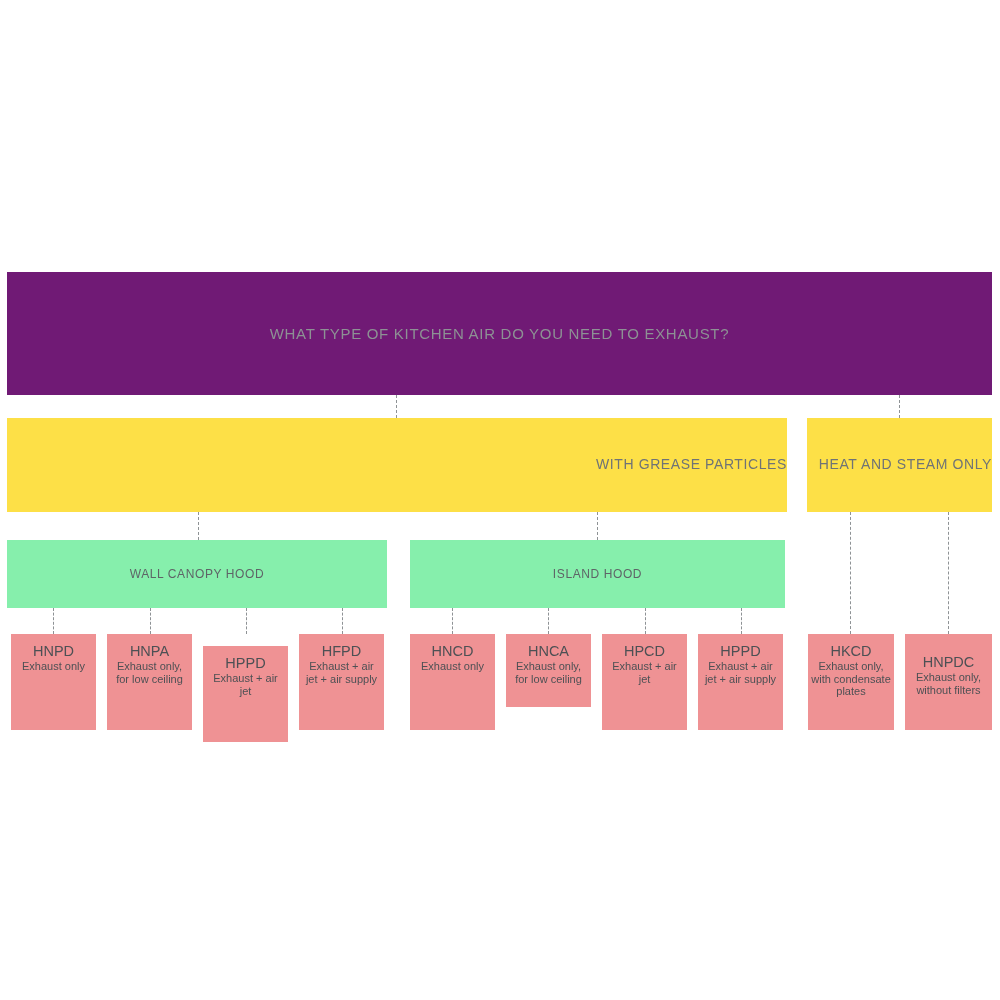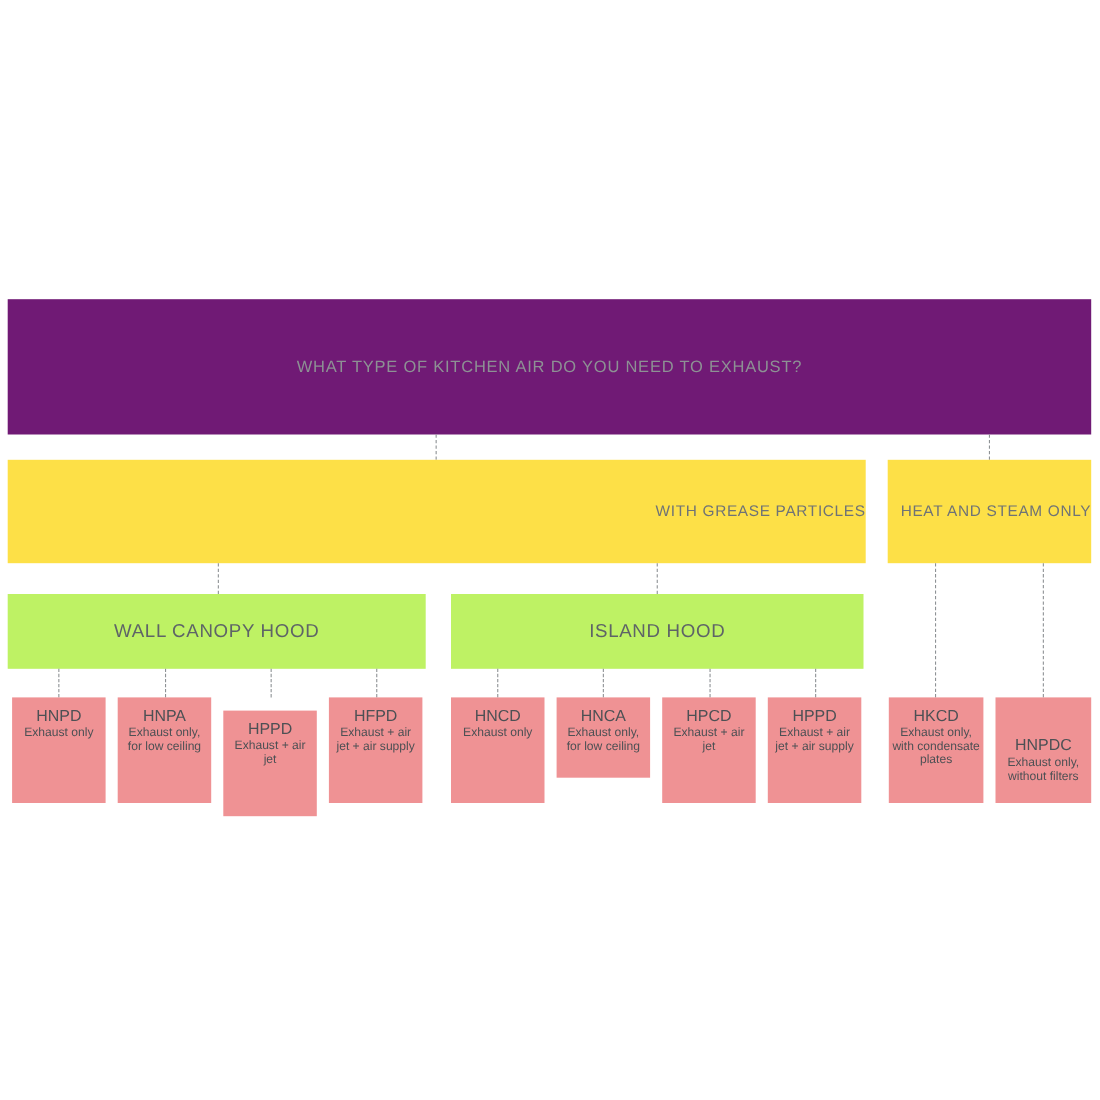--- a/index.html
+++ b/index.html
@@ -39,23 +39,23 @@
   .level-airtype {
     background: #fde047;
     color: #6f7376;
     font-size: 14px;
     letter-spacing: 0.6px;
     line-height: 1.25;
     justify-content: flex-end;
   }
   
   .level-hood {
-    background: #bef264;
+    background: #86efac;
     color: #5e6467;
-    font-size: 17px;
+    font-size: 12px;
     letter-spacing: 0.6px;
     line-height: 1.25;
     justify-content: center;
   }
   
   .level-product {
     background: #ef9294;
     color: #4d5054;
     flex-direction: column;
     justify-content: flex-start;
@@ -163,18 +163,18 @@
   <div class="node level-product" style="left:698px; top:634px; width:85px; height:96px;">
     <span class="code">HPPD</span>
     <span class="desc">Exhaust + air jet + air supply</span>
   </div>
 
   <div class="node level-product" style="left:808px; top:634px; width:86px; height:96px;">
     <span class="code">HKCD</span>
     <span class="desc">Exhaust only, with condensate plates</span>
   </div>
 
-  <div class="node level-product" style="left:905px; top:634px; width:87px; height:96px; padding-top:36px;">
+  <div class="node level-product" style="left:905px; top:634px; width:87px; height:96px; padding-top:20px;">
     <span class="code">HNPDC</span>
     <span class="desc" style="padding:0 1px;">Exhaust only, without filters</span>
   </div>
 
 </div>
 
 </body></html>

